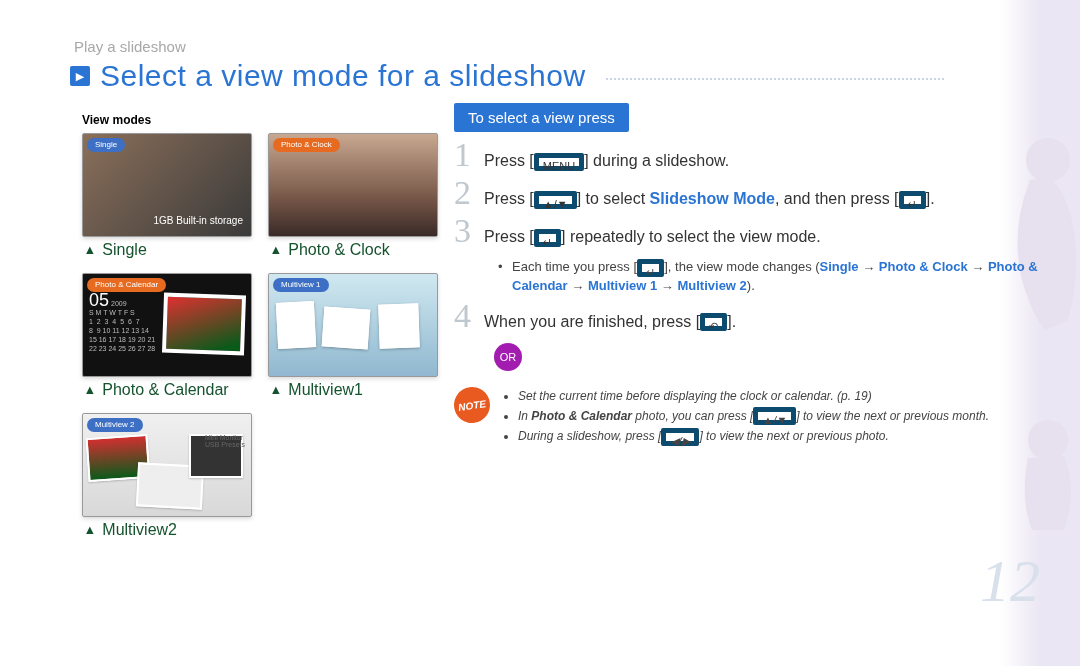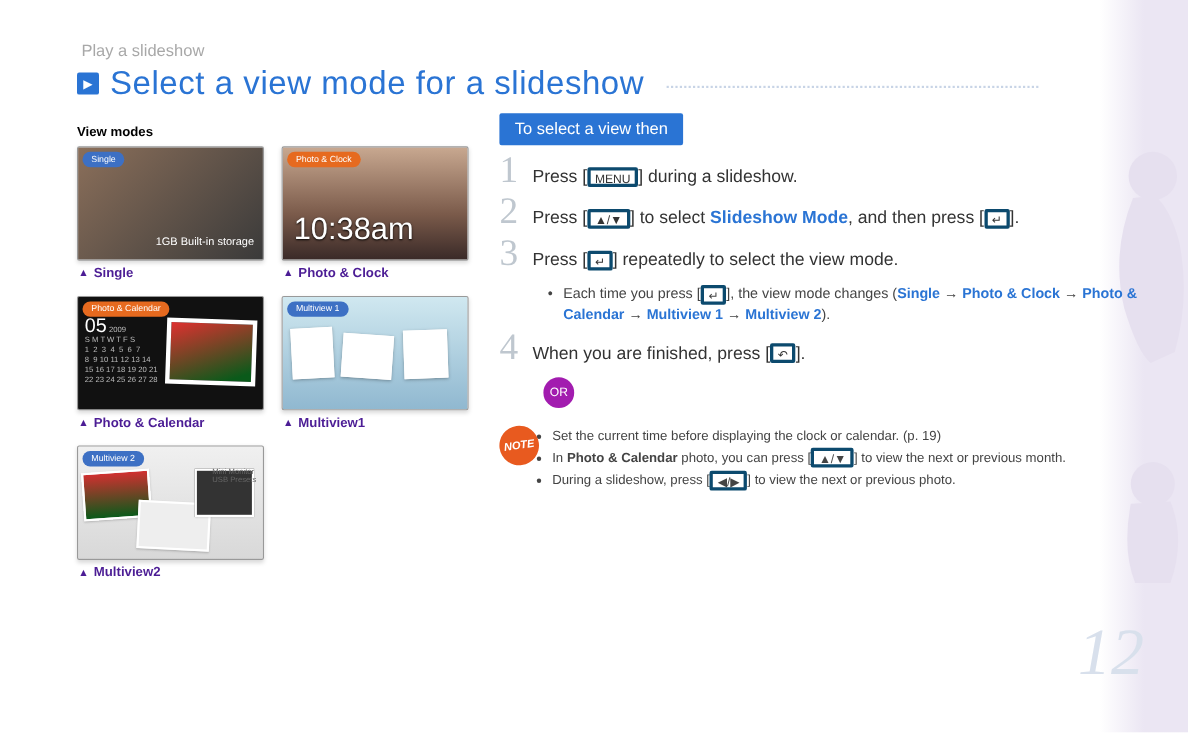--- a/index.html
+++ b/index.html
@@ -5,25 +5,25 @@
 * { margin:0; padding:0; box-sizing:border-box; }
 body { width:1080px; height:666px; font-family:Arial,Helvetica,sans-serif; background:#fff; position:relative; overflow:hidden; }
 .container { padding:38px 16px 0 70px; position:relative; height:100%; }
 .breadcrumb { color:#a8a8a8; font-size:15px; margin-bottom:4px; padding-left:4px; }
 .title-bar { display:flex; align-items:center; margin-bottom:10px; }
 .title-icon { width:20px; height:20px; background:#2a74d4; border-radius:2px; display:flex; align-items:center; justify-content:center; color:#fff; font-size:11px; margin-right:10px; }
 .title { color:#2a74d4; font-size:30px; font-weight:300; letter-spacing:0.5px; }
 .title-dots { flex:1; border-top:2px dotted #c8d4e6; margin-left:20px; margin-right:120px; margin-top:6px; }
 .intro { color:#333; font-size:14px; margin-bottom:6px; }
 .viewmodes-label { font-weight:bold; font-size:12px; margin:10px 0 6px; }
-.grid-left { width:360px; float:left; }
+.grid-left { width:360px; float:left;margin-left:12px; }
 .grid-right { margin-left:384px; }
 .thumb-row { display:flex; gap:16px; margin-bottom:4px; }
 .thumb { width:170px; height:104px; border:1px solid #999; border-radius:2px; position:relative; box-shadow:0 2px 4px rgba(0,0,0,0.15); overflow:hidden; background:#000; }
-.thumb-caption { font-size:12px; color:#4c1d95; margin:4px 0 10px;font-weight:bold; }
+.thumb-caption { font-size:16px; color:#14532d; margin:4px 0 10px; }
 .cap-arrow { display:inline-block; transform:scale(0.8); }
 
 .thumb1 { background:linear-gradient(135deg,#8b6f5a 0%,#3a3a3a 100%); display:flex; align-items:flex-end; justify-content:flex-end; }
 .thumb1 .storage { color:#fff; font-size:10px; padding:10px 8px; text-align:right; }
 .thumb-ribbon { position:absolute; top:4px; left:4px; height:14px; border-radius:7px; padding:0 8px; font-size:8px; line-height:14px; color:#fff; }
 .ribbon-blue { background:#3d70c4; }
 .ribbon-orange { background:#e66a1f; }
 .thumb2 { background:linear-gradient(180deg,#c8a890 0%,#7a5a4a 60%,#3a2a28 100%); }
 .thumb2 .clock { color:#fff; font-size:28px; font-weight:300; position:absolute; left:10px; bottom:12px; text-shadow:0 1px 2px #000; }
 .thumb3 { background:#111; }
@@ -39,30 +39,30 @@
 .thumb5 .pin { position:absolute; border:2px solid #fff; box-shadow:0 1px 2px rgba(0,0,0,0.2); }
 .m2a { width:62px; height:44px; left:4px; top:22px; transform:rotate(-4deg); background:linear-gradient(#d03030,#0a5a1a); }
 .m2b { width:66px; height:44px; left:54px; top:50px; transform:rotate(3deg); background:#eee; }
 .m2c { width:54px; height:44px; left:106px; top:20px; background:#333; }
 .thumb5 .side { position:absolute; right:6px; top:20px; font-size:7px; color:#666; }
 
 .blue-bar { background:#2a74d4; color:#fff; padding:6px 14px; font-size:15px; border-radius:2px; display:inline-block; margin-bottom:12px; }
 .step-row { display:flex; align-items:flex-start; margin-bottom:10px; line-height:22px; }
 .step-num { color:#bfc7cf; font-size:34px; font-weight:300; width:30px; font-family:Georgia,serif; }
 .step-txt { color:#333; font-size:16px; flex:1; padding-top:6px; }
-.btn-box { display:inline-block; border:3px solid #0c4a6e; padding:0 4px; font-size:11px; vertical-align:middle; border-radius:2px; line-height:16px; height:18px; font-family:Arial; }
+.btn-box { display:inline-block; border:5px solid #0c4a6e; padding:0 4px; font-size:11px; vertical-align:middle; border-radius:2px; line-height:16px; height:18px; font-family:Arial; }
 .link { color:#2a74d4; font-weight:bold;margin-top:20px; }
 .sub-bullet { font-size:13px; color:#444; margin-left:40px; padding-left:18px; position:relative; line-height:18px; margin-bottom:10px; }
 .sub-bullet::before { content:"•"; position:absolute; left:4px; }
 .or-circle { width:28px; height:28px; border-radius:14px; background:#a21caf; color:#fff; font-size:11px; line-height:28px; text-align:center; margin:8px 0 14px 40px; }
 .note-block { display:flex; align-items:flex-start; margin-top:16px; }
 .note-icon { width:36px; height:36px; border-radius:18px; background:#e85a1f; color:#fff; font-size:10px; display:flex; align-items:center; justify-content:center; font-weight:bold; margin-right:12px; flex-shrink:0; font-style:italic; transform:rotate(-8deg); }
 .note-list { font-size:12px; color:#444; line-height:18px; }
-.note-list li { list-style:disc; margin-bottom:2px; }
-.page-num { position:absolute; right:40px; bottom:38px; color:#d8e0ec; font-size:60px; font-style:italic; font-family:Georgia,serif; }
+.note-list li { list-style:disc; margin-left:16px; margin-bottom:2px;font-style:italic; }
+.page-num { position:absolute; right:40px; bottom:50px; color:#d8e0ec; font-size:60px; font-style:italic; font-family:Georgia,serif; }
 .edge-art { position:absolute; right:0; top:0; bottom:0; width:80px; background:linear-gradient(90deg,rgba(235,231,244,0) 0%,#ebe6f3 50%); }
 .edge-art svg { position:absolute; top:120px; right:-10px; }
 </style>
 </head>
 <body>
 
 <div class="edge-art">
   <svg width="90" height="420" viewBox="0 0 90 420">
     <g fill="#e6e0ef">
       <circle cx="48" cy="40" r="22"></circle>
@@ -90,21 +90,20 @@
       <div>
         <div class="thumb thumb1">
           <div class="thumb-ribbon ribbon-blue">Single</div>
           <div class="storage">1GB Built-in storage</div>
         </div>
         <div class="thumb-caption"><span class="cap-arrow">▲</span> <span>Single</span></div>
       </div>
       <div>
         <div class="thumb thumb2">
           <div class="thumb-ribbon ribbon-orange">Photo &amp; Clock</div>
-          <div class="clock">10:38am</div>
         </div>
         <div class="thumb-caption"><span class="cap-arrow">▲</span> <span>Photo &amp; Clock</span></div>
       </div>
     </div>
 
     <div class="thumb-row">
       <div>
         <div class="thumb thumb3">
           <div class="thumb-ribbon ribbon-orange">Photo &amp; Calendar</div>
           <div class="cal">
@@ -141,21 +140,21 @@
             <span>Mini Monitor</span><br>
             <span>USB Presets</span>
           </div>
         </div>
         <div class="thumb-caption"><span class="cap-arrow">▲</span> <span>Multiview2</span></div>
       </div>
     </div>
   </div>
 
   <div class="grid-right">
-    <div class="blue-bar">To select a view then</div>
+    <div class="blue-bar">To select a view press</div>
 
     <div class="step-row">
       <div class="step-num">1</div>
       <div class="step-txt">
         <span>Press </span>[<span class="btn-box">MENU</span>]<span> during a slideshow.</span>
       </div>
     </div>
 
     <div class="step-row">
       <div class="step-num">2</div>

